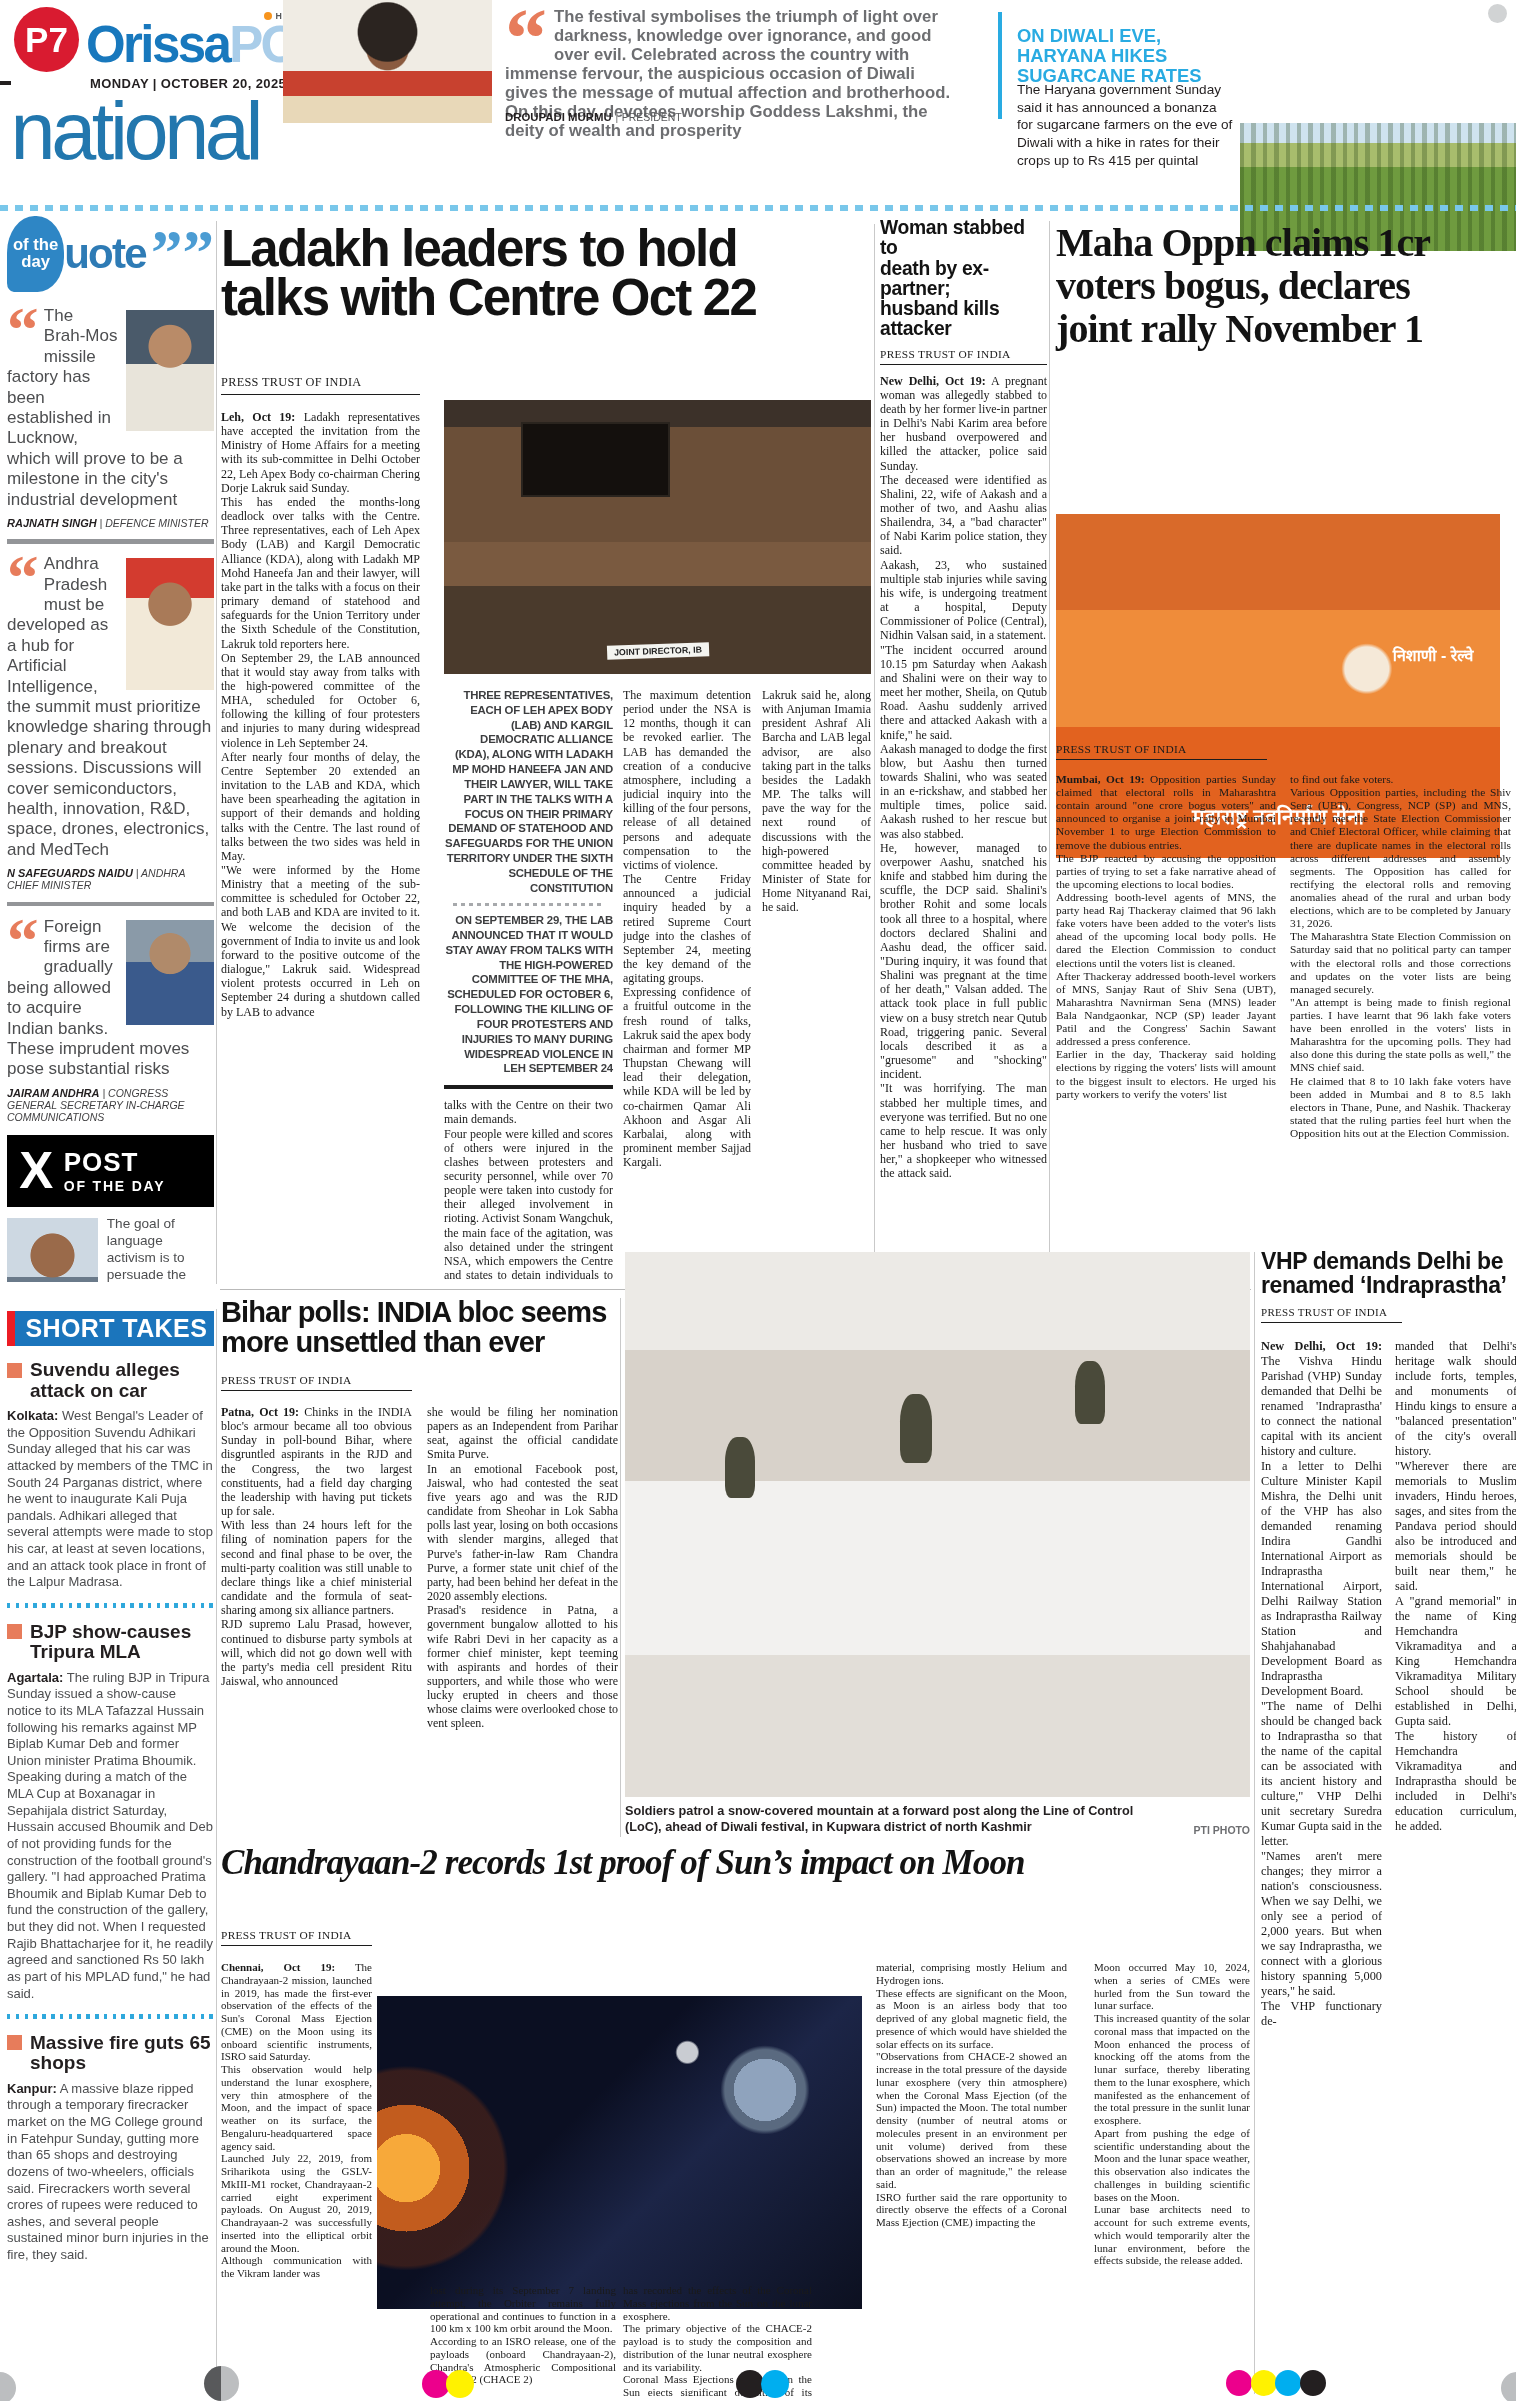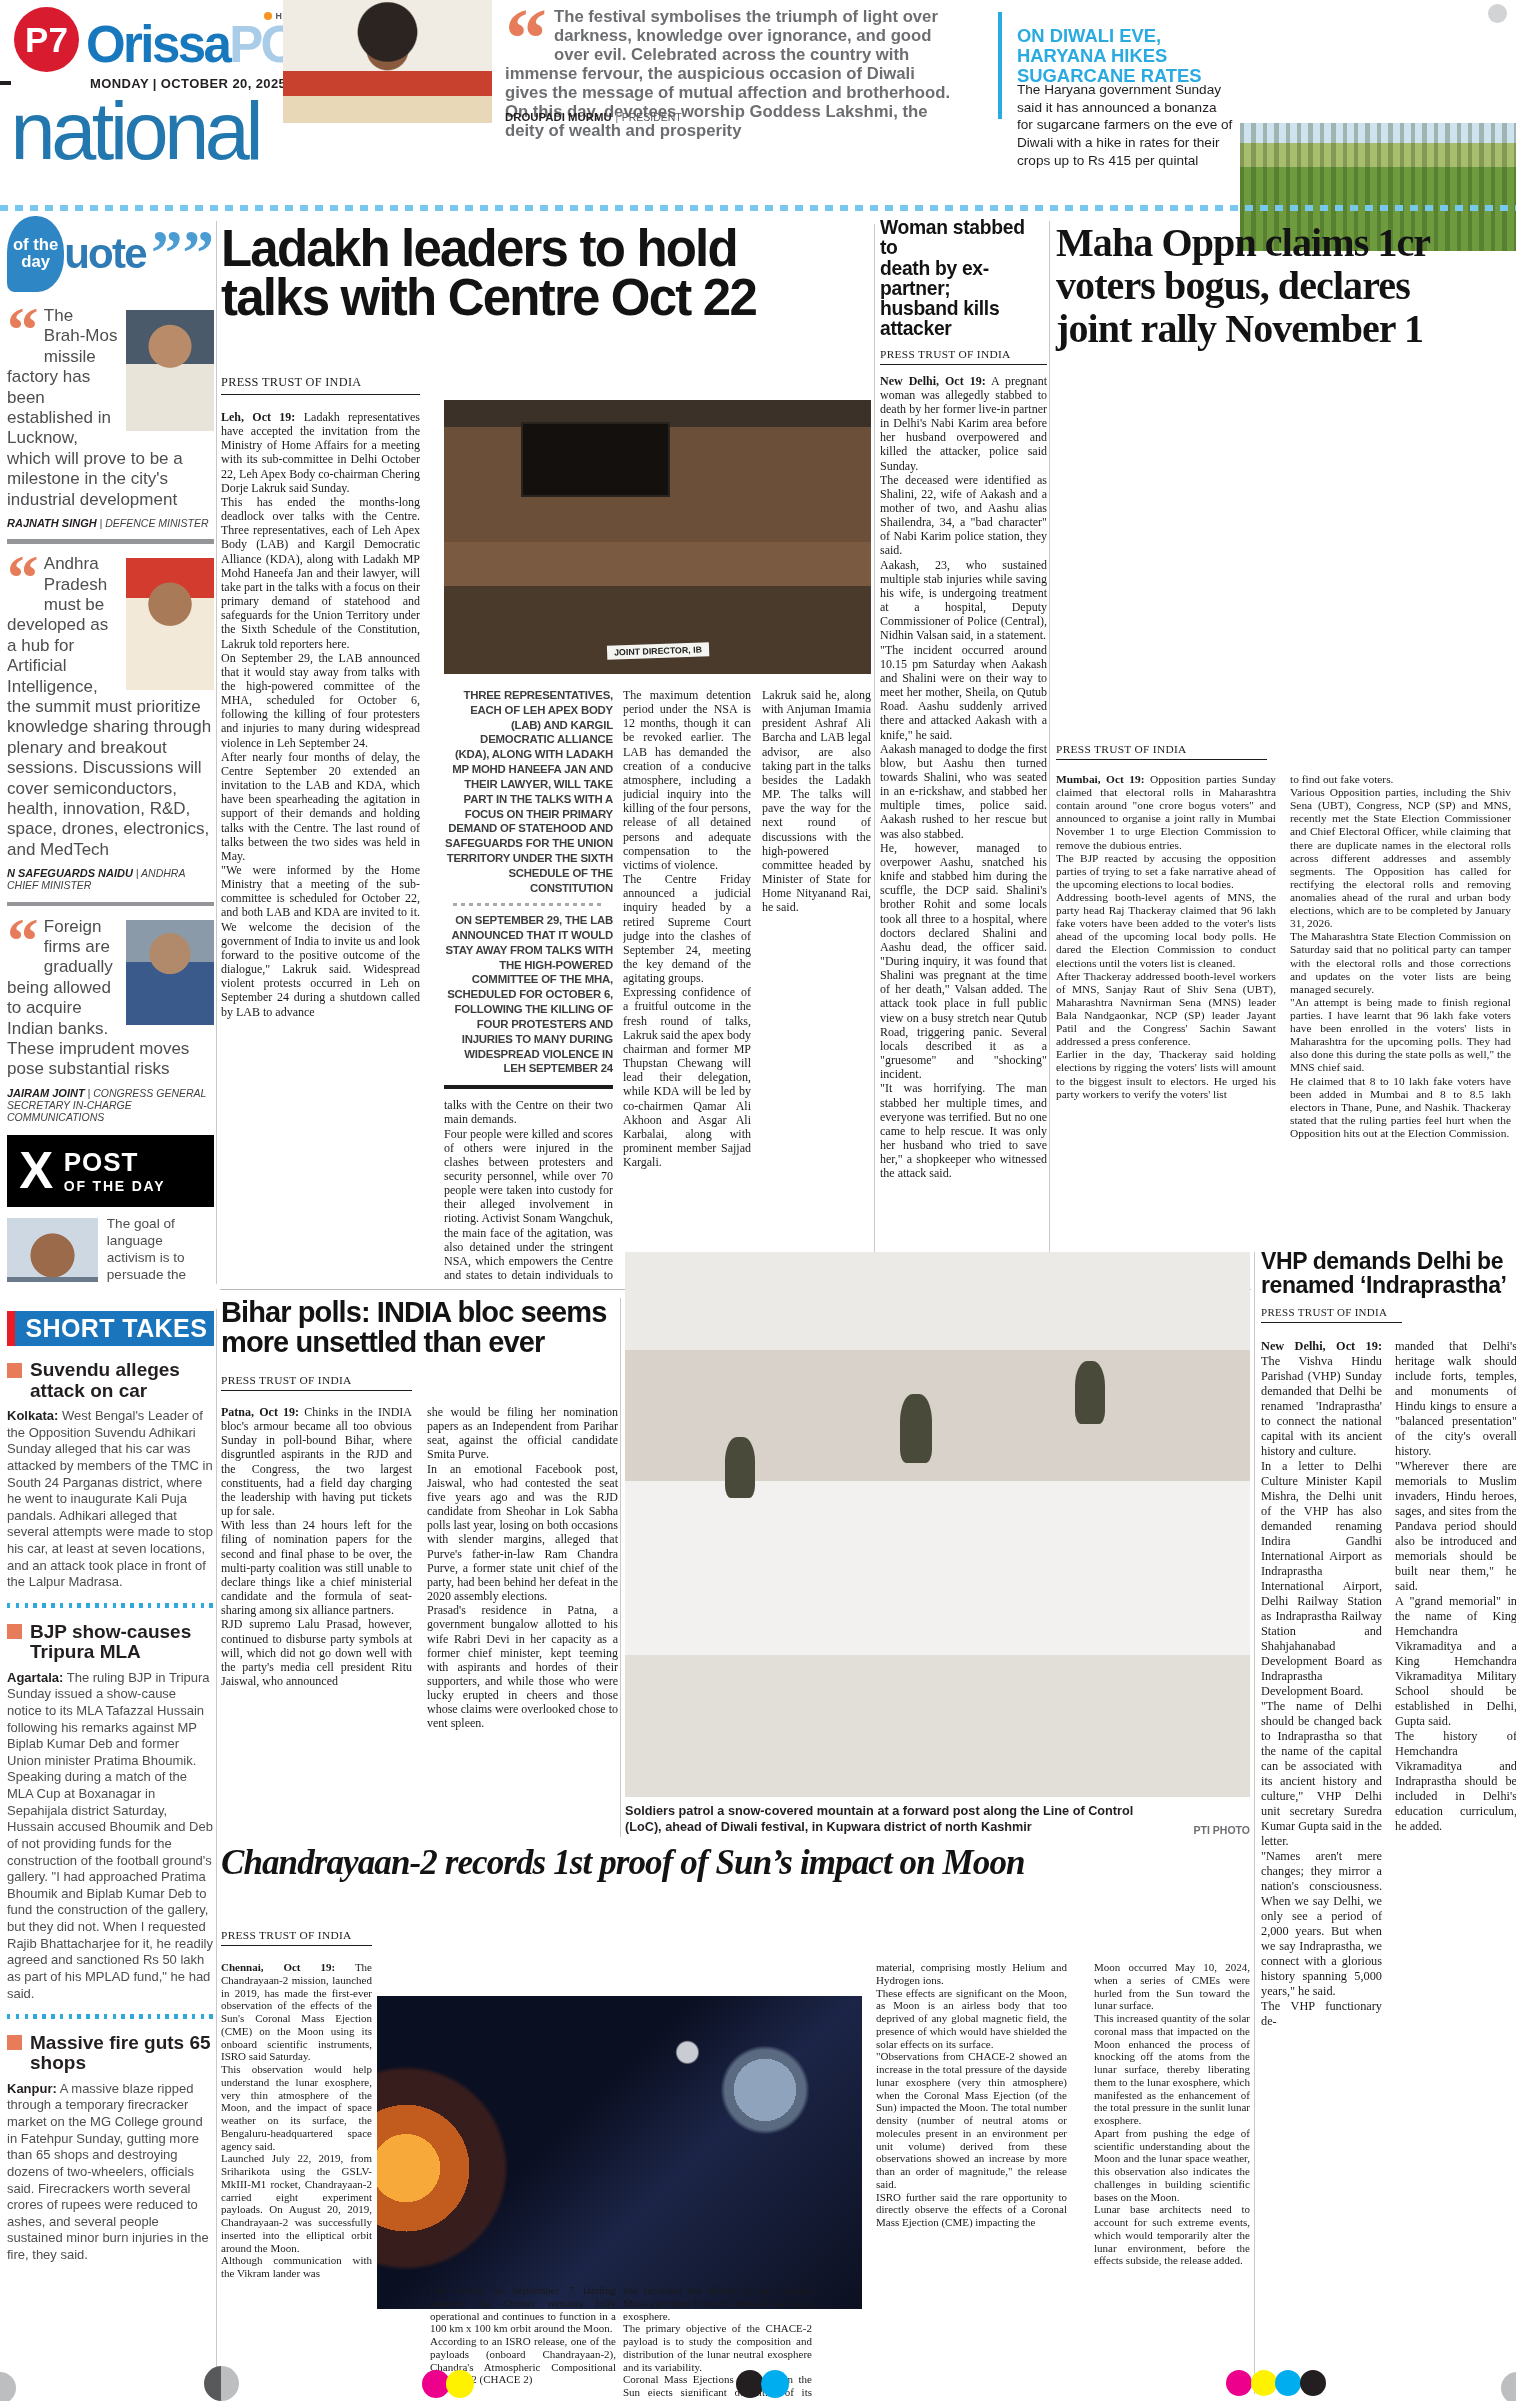--- a/index.html
+++ b/index.html
@@ -166,21 +166,21 @@
       <span class="q-markS">“</span>
       <span class="q-text">Andhra Pradesh must be developed as a hub for Artificial Intelligence, the summit must prioritize knowledge sharing through plenary and breakout sessions. Discussions will cover semiconductors, health, innovation, R&amp;D, space, drones, electronics, and MedTech</span>
       <div class="q-attr"><b>N SAFEGUARDS NAIDU</b> <span class="sep">|</span> <span>ANDHRA CHIEF MINISTER</span></div>
     </div>
     <div class="qdiv"></div>
 
     <div class="q-item">
       <div class="q-photo photo ph-jairam" style="width:88px;height:105px;"></div>
       <span class="q-markS">“</span>
       <span class="q-text">Foreign firms are gradually being allowed to acquire Indian banks. These imprudent moves pose substantial risks</span>
-      <div class="q-attr"><b>JAIRAM JOINT</b> <span class="sep">|</span> <span>CONGRESS GENERAL SECRETARY IN-CHARGE COMMUNICATIONS</span></div>
+      <div class="q-attr"><b>JAIRAM ANDHRA</b> <span class="sep">|</span> <span>CONGRESS GENERAL SECRETARY IN-CHARGE COMMUNICATIONS</span></div>
     </div>
 
     <div style="margin-top:12.3px;">
       <div class="xpost-head">
         <span class="xglyph">X</span>
         <span>
           <div class="xt1">POST</div>
           <div class="xt2">OF THE DAY</div>
         </span>
       </div>
@@ -233,20 +233,24 @@
 "The incident occurred around 10.15 pm Saturday when Aakash and Shalini were on their way to meet her mother, Sheila, on Qutub Road. Aashu suddenly arrived there and attacked Aakash with a knife," he said.
 Aakash managed to dodge the first blow, but Aashu then turned towards Shalini, who was seated in an e-rickshaw, and stabbed her multiple times, police said. Aakash rushed to her rescue but was also stabbed.
 He, however, managed to overpower Aashu, snatched his knife and stabbed him during the scuffle, the DCP said. Shalini's brother Rohit and some locals took all three to a hospital, where doctors declared Shalini and Aashu dead, the officer said. "During inquiry, it was found that Shalini was pregnant at the time of her death," Valsan added. The attack took place in full public view on a busy stretch near Qutub Road, triggering panic. Several locals described it as a "gruesome" and "shocking" incident.
 "It was horrifying. The man stabbed her multiple times, and everyone was terrified. But no one came to help rescue. It was only her husband who tried to save her," a shopkeeper who witnessed the attack said.</span></div>
   </section>
 
   <section class="abs" style="left:1056px;top:221px;width:461px;height:1065px;">
     <h1 class="hl serif-hl" style="margin:0;font-size:40px;line-height:1.08;letter-spacing:-0.9px;font-weight:bold;">Maha Oppn claims 1cr
 voters bogus, declares
 joint rally  November 1</h1>
+    <div class="abs photo ph-rally" style="left:0;top:163px;width:444px;height:344px;">
+      <div class="rally-top">निशाणी - रेल्वे</div>
+      <div class="rally-banner">महाराष्ट्र नवनिर्माण सेना</div>
+    </div>
     <div class="abs byline" style="left:0;top:522px;width:211px;font-size:11.4px;">PRESS TRUST OF INDIA</div>
     <div class="abs body-s" style="left:0;top:552px;width:220px;height:511px;font-size:11.4px;line-height:1.15;"><span class="dl">Mumbai, Oct 19:</span> <span class="tx">Opposition parties Sunday claimed that electoral rolls in Maharashtra contain around "one crore bogus voters" and announced to organise a joint rally in Mumbai November 1 to urge Election Commission to remove the dubious entries.
 The BJP reacted by accusing the opposition parties of trying to set a fake narrative ahead of the upcoming elections to local bodies.
 Addressing booth-level agents of MNS, the party head Raj Thackeray claimed that 96 lakh fake voters have been added to the voter's lists ahead of the upcoming local body polls. He dared the Election Commission to conduct elections until the voters list is cleaned.
 After Thackeray addressed booth-level workers of MNS, Sanjay Raut of Shiv Sena (UBT), Maharashtra Navnirman Sena (MNS) leader Bala Nandgaonkar, NCP (SP) leader Jayant Patil and the Congress' Sachin Sawant addressed a press conference.
 Earlier in the day, Thackeray said holding elections by rigging the voters' lists will amount to the biggest insult to electors. He urged his party workers to verify the voters' list</span></div>
     <div class="abs body-s" style="left:234px;top:552px;width:221px;height:511px;font-size:11.4px;line-height:1.15;"><span class="tx">to find out fake voters.
 Various Opposition parties, including the Shiv Sena (UBT), Congress, NCP (SP) and MNS, recently met the State Election Commissioner and Chief Electoral Officer, while claiming that there are duplicate names in the electoral rolls across different addresses and assembly segments. The Opposition has called for rectifying the electoral rolls and removing anomalies ahead of the rural and urban body elections, which are to be completed by January 31, 2026.
 The Maharashtra State Election Commission on Saturday said that no political party can tamper with the electoral rolls and those corrections and updates on the voter lists are being managed securely.
 "An attempt is being made to finish regional parties. I have learnt that 96 lakh fake voters have been enrolled in the voters' lists in Maharashtra for the upcoming polls. They had also done this during the state polls as well," the MNS chief said.

